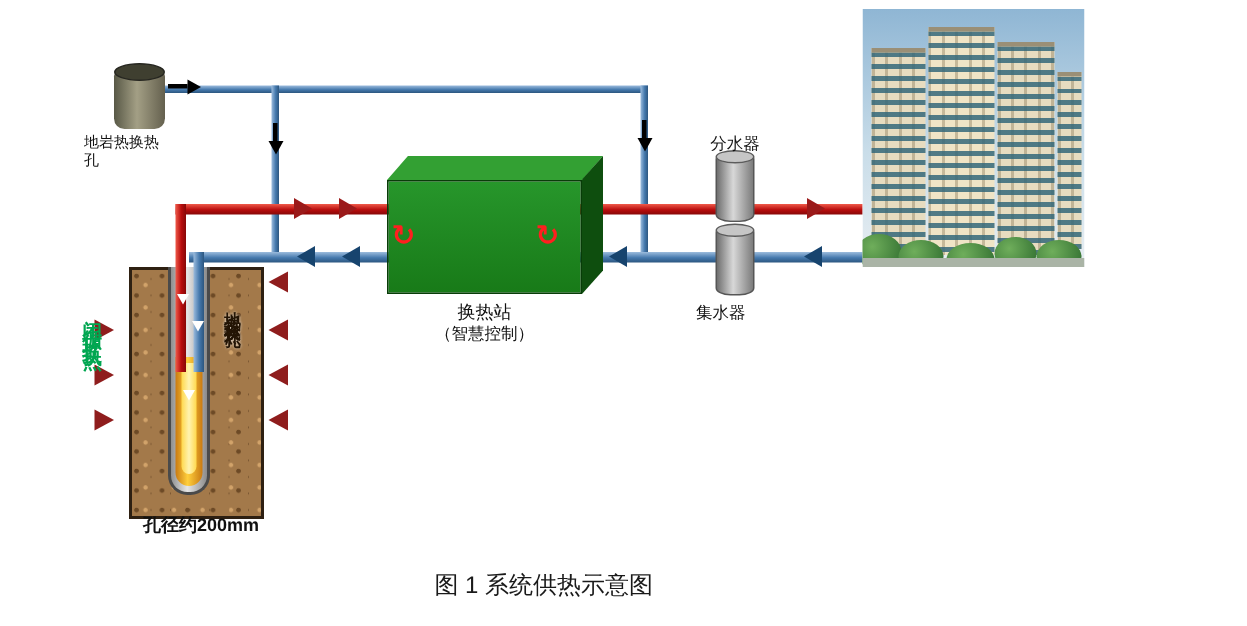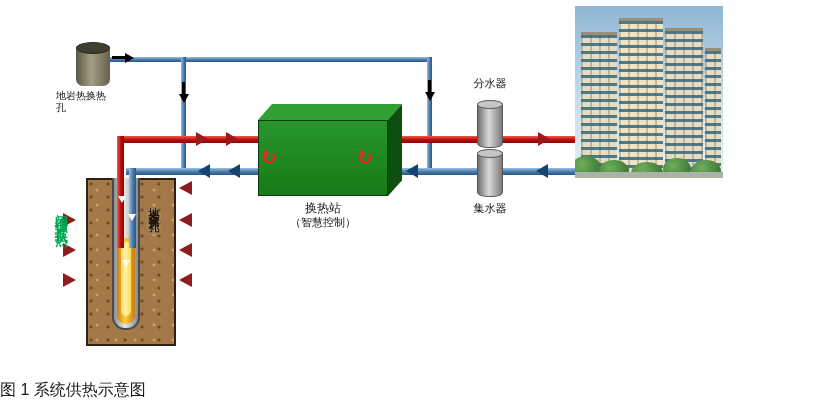--- a/index.html
+++ b/index.html
@@ -58,21 +58,21 @@
       repeating-linear-gradient(180deg,rgba(52,104,122,.85) 0 3px,rgba(0,0,0,0) 3px 8px),
       repeating-linear-gradient(90deg,rgba(120,104,72,.35) 0 2px,rgba(0,0,0,0) 2px 9px)}
   .tree{position:absolute;border-radius:50%;background:radial-gradient(circle at 35% 35%,#6fae5b,#2e6b2e)}
   .ground{position:absolute;background:#aab4a6}
 
   
   .lbl{position:absolute;z-index:7;color:#111}
   .vtext{writing-mode:vertical-rl;text-orientation:upright}
   .green-label{color:#00a651;font-weight:bold;font-size:13px;letter-spacing:5px}
   .hole-label{color:#241505;font-size:11px;font-weight:600;letter-spacing:3px;text-shadow:0 0 2px rgba(255,255,255,.65)}
-  .caption{position:absolute;z-index:7;font-size:16px;color:#1a1a1a}
+  .caption{position:absolute;z-index:7;text-align:center;font-size:16px;color:#1a1a1a}
 </style>
 </head>
 <body>
 
 <div class="stage">
 
   <div class="pipe blue-h" style="left:88px;top:57px;width:344px;height:5px"></div>
   <div class="pipe blue-v" style="left:181px;top:57px;width:5px;height:117px"></div>
   <div class="pipe blue-v" style="left:427px;top:57px;width:5px;height:117px"></div>
   <div class="pipe red-h" style="left:117px;top:136px;width:458px;height:7px"></div>
@@ -110,35 +110,36 @@
   <div class="tri heat-r" style="left:63px;top:213px"></div>
   <div class="tri heat-r" style="left:63px;top:243px"></div>
   <div class="tri heat-r" style="left:63px;top:273px"></div>
   <div class="tri heat-l" style="left:179px;top:181px"></div>
   <div class="tri heat-l" style="left:179px;top:213px"></div>
   <div class="tri heat-l" style="left:179px;top:243px"></div>
   <div class="tri heat-l" style="left:179px;top:273px"></div>
 
   <div class="lbl vtext green-label" style="left:52px;top:204px;height:120px">闭循环换热</div>
   <div class="lbl vtext hole-label" style="left:146px;top:198px;height:110px">地岩热换热孔</div>
+  <div class="lbl" style="left:84px;top:342px;width:100px;text-align:center;font-size:12px;font-weight:bold">孔径约200mm</div>
 
   <div class="struct box-top" style="left:258px;top:104px;width:144px;height:16px"></div>
   <div class="struct box-side" style="left:388px;top:104px;width:14px;height:92px"></div>
   <div class="struct box-front" style="left:258px;top:120px;width:130px;height:76px"></div>
   <div class="circ" style="left:261px;top:148px">↻</div>
   <div class="circ" style="left:357px;top:148px">↻</div>
   <div class="lbl" style="left:258px;top:215px;width:130px;text-align:center;font-size:11px">（智慧控制）</div>
   <div class="lbl" style="left:258px;top:200px;width:130px;text-align:center;font-size:12px">换热站</div>
 
-  <div class="lbl" style="left:464px;top:76px;width:52px;text-align:center;font-size:11px">分水器</div>
+  <div class="lbl" style="left:464px;top:88px;width:52px;text-align:center;font-size:11px">分水器</div>
   <div class="struct cyl-body" style="left:477px;top:104px;width:26px;height:44px"></div>
   <div class="struct cyl-top" style="left:477px;top:100px;width:26px;height:9px"></div>
   <div class="struct cyl-body" style="left:477px;top:153px;width:26px;height:44px"></div>
   <div class="struct cyl-top" style="left:477px;top:149px;width:26px;height:9px"></div>
-  <div class="lbl" style="left:464px;top:201px;width:52px;text-align:center;font-size:11px">集水器</div>
+  <div class="lbl" style="left:464px;top:201px;width:52px;text-align:left;font-size:11px">集水器</div>
 
   <div class="photo" style="left:575px;top:6px;width:148px;height:172px">
     <div class="sky"></div>
     <div class="tower" style="left:6px;top:26px;width:36px;height:136px"></div>
     <div class="tower" style="left:44px;top:12px;width:44px;height:152px;background-color:#efe4c6"></div>
     <div class="tower" style="left:90px;top:22px;width:38px;height:142px"></div>
     <div class="tower" style="left:130px;top:42px;width:16px;height:118px"></div>
     <div class="tree" style="left:-4px;top:150px;width:30px;height:24px"></div>
     <div class="tree" style="left:24px;top:154px;width:30px;height:22px"></div>
     <div class="tree" style="left:56px;top:156px;width:32px;height:22px"></div>

